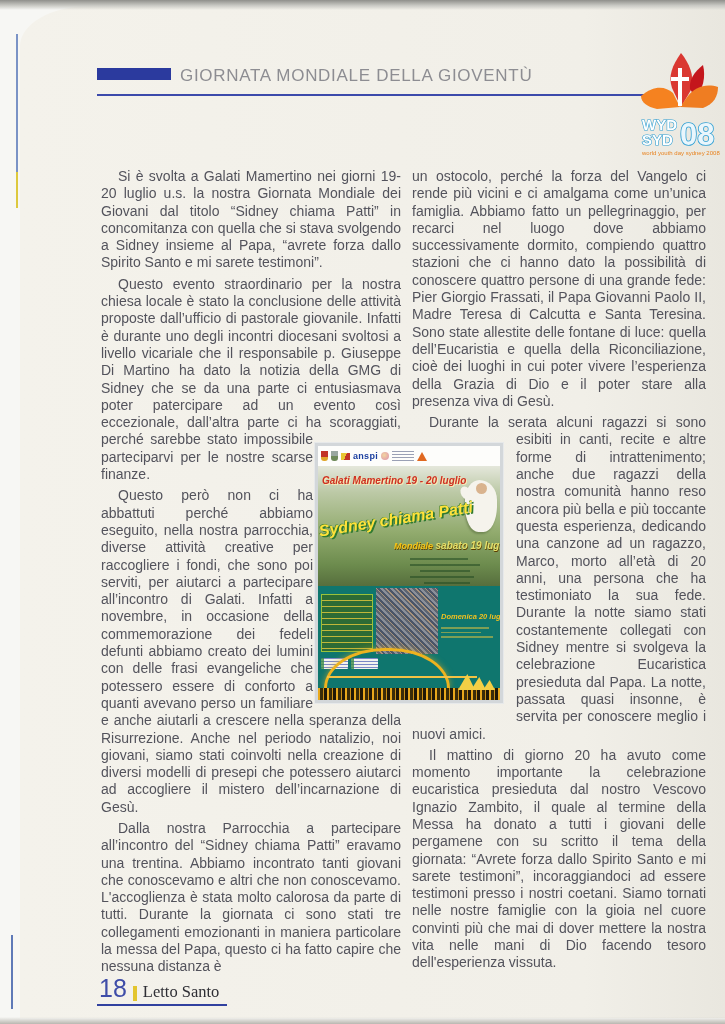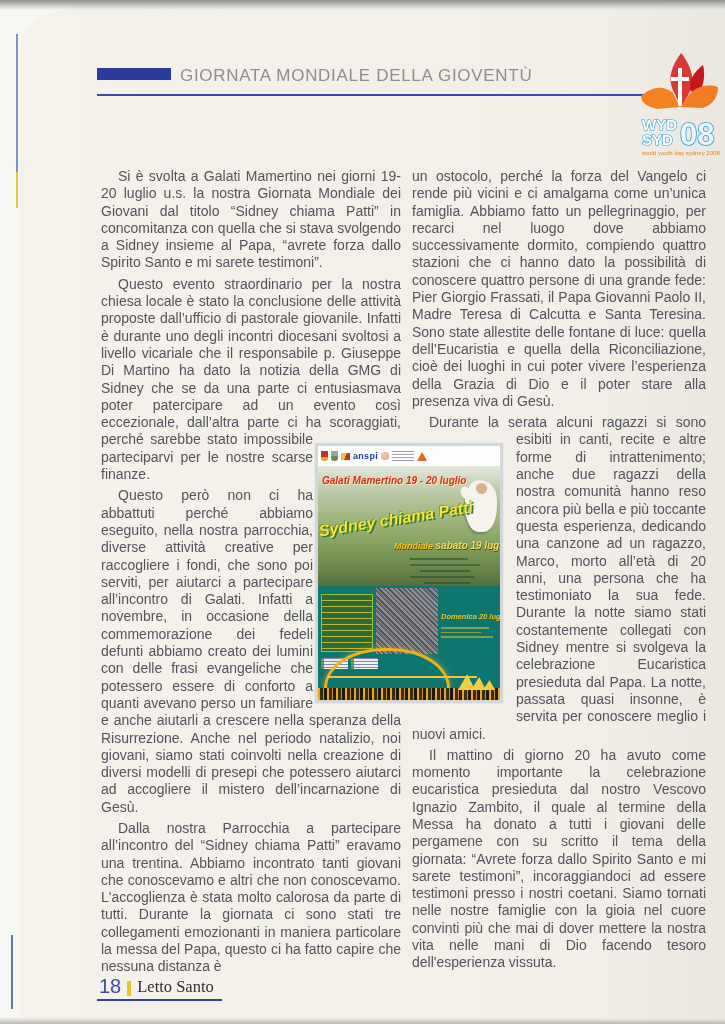--- a/index.html
+++ b/index.html
@@ -101,21 +101,21 @@
   .citylights { position:absolute; left:0; bottom:0; width:100%; height:12px;
     background:repeating-linear-gradient(90deg,#e8a81c 0 2px, #3a2c08 2px 5px, #c98f16 5px 6px, #201806 6px 9px); }
   .opera { position:absolute; right:5px; bottom:10px; display:flex; align-items:flex-end; }
   .opera i { display:block; background:#f3cf45; clip-path:polygon(0 100%, 55% 0, 100% 100%); }
   .opera i:nth-child(1){ width:17px; height:16px; } .opera i:nth-child(2){ width:15px; height:13px; margin-left:-4px;}
   .opera i:nth-child(3){ width:12px; height:10px; margin-left:-3px;}
 
   
   .footer { position:absolute; left:77px; top:970px; display:flex; align-items:flex-end; gap:6px;
     border-bottom:2px solid #31419f; padding:0 8px 3px 2px; }
-  .page-num { font-size:20px; color:#3f4da8; line-height:1; }
+  .page-num { font-size:25px; color:#3f4da8; line-height:1; }
   .footer-bar { width:4px; height:15px; background:#e3c52e; }
   .magazine { font-family:"Liberation Serif", serif; font-size:16.5px; color:#2e2e34; line-height:1.1;text-align:right; }
 </style>
 </head>
 <body>
 
 <div class="top-shadow"></div>
 <div class="page">
 
   <div class="kicker-bar" style="background:#2b3a9e;"></div>

